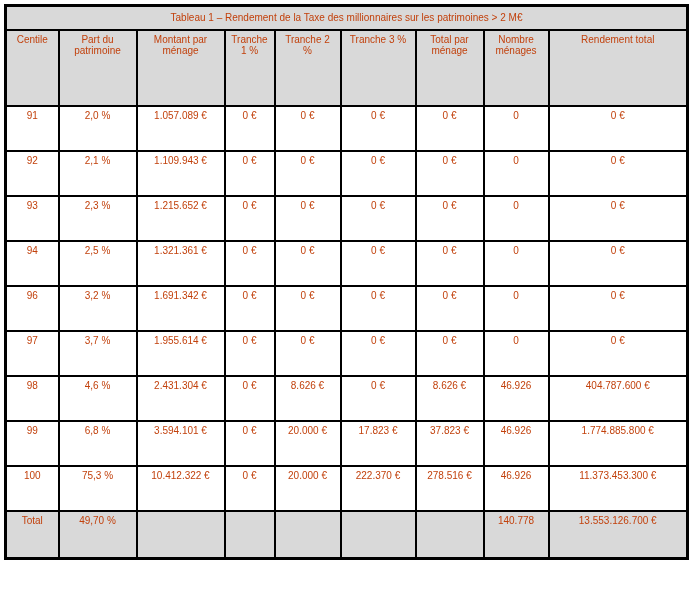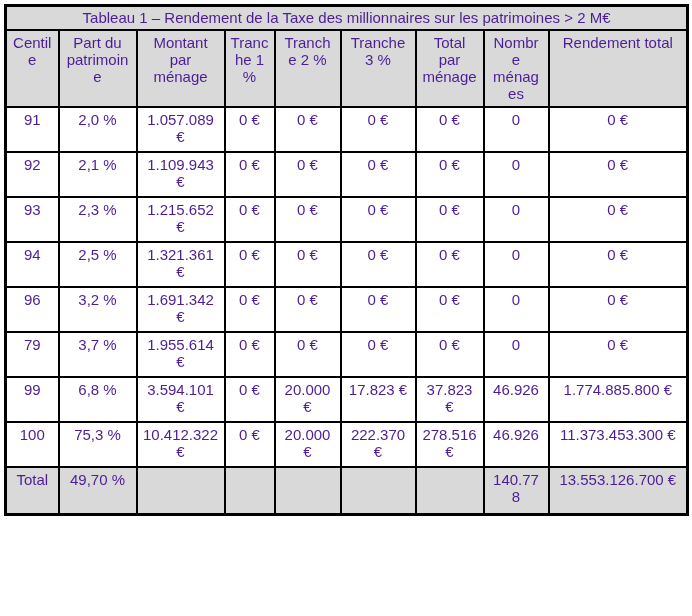--- a/index.html
+++ b/index.html
@@ -14,23 +14,23 @@
     padding: 4px;
     background: #ffffff;
     overflow: hidden;
   }
   table.tax-table {
     border-collapse: collapse;
     table-layout: fixed;
     width: 684px;
     border: 3px solid #000000;
     font-family: "Liberation Sans", sans-serif;
-    font-size: 15px;
+    font-size: 10px;
     line-height: 1.15;
-    color: #4c1d95;
+    color: #c2410c;
     padding-left: 36px;
   }
   table.tax-table th,
   table.tax-table td {
     border: 2px solid #000000;
     padding: 3px 5px;
     text-align: center;
     vertical-align: top;
     overflow-wrap: break-word;
     word-break: break-word;
@@ -139,29 +139,40 @@
           <td>3,2 %</td>
           <td>1.691.342 €</td>
           <td>0 €</td>
           <td>0 €</td>
           <td>0 €</td>
           <td>0 €</td>
           <td>0</td>
           <td>0 €</td>
         </tr>
         <tr>
-          <td>79</td>
+          <td>97</td>
           <td>3,7 %</td>
           <td>1.955.614 €</td>
           <td>0 €</td>
           <td>0 €</td>
           <td>0 €</td>
           <td>0 €</td>
           <td>0</td>
           <td>0 €</td>
+        </tr>
+        <tr>
+          <td>98</td>
+          <td>4,6 %</td>
+          <td>2.431.304 €</td>
+          <td>0 €</td>
+          <td>8.626 €</td>
+          <td>0 €</td>
+          <td>8.626 €</td>
+          <td>46.926</td>
+          <td>404.787.600 €</td>
         </tr>
         <tr>
           <td>99</td>
           <td>6,8 %</td>
           <td>3.594.101 €</td>
           <td>0 €</td>
           <td>20.000 €</td>
           <td>17.823 €</td>
           <td>37.823 €</td>
           <td>46.926</td>

